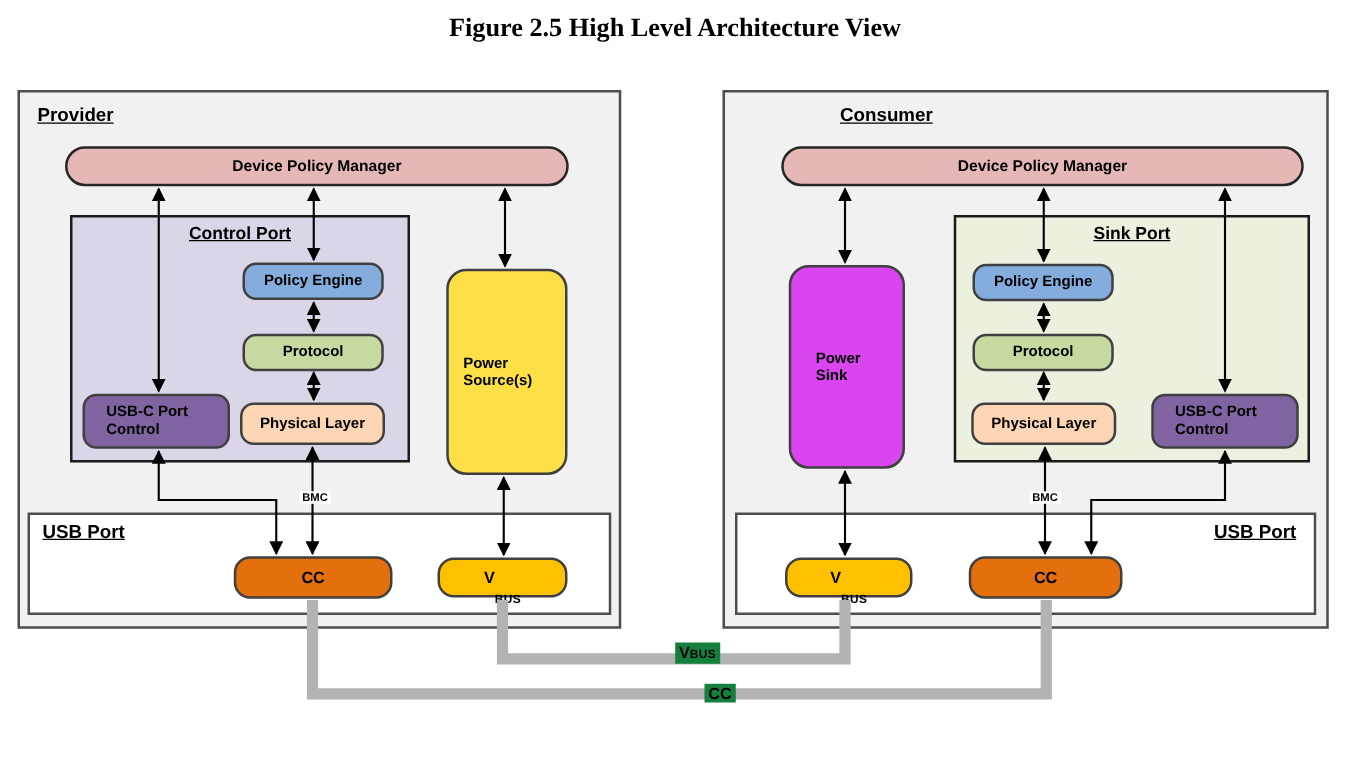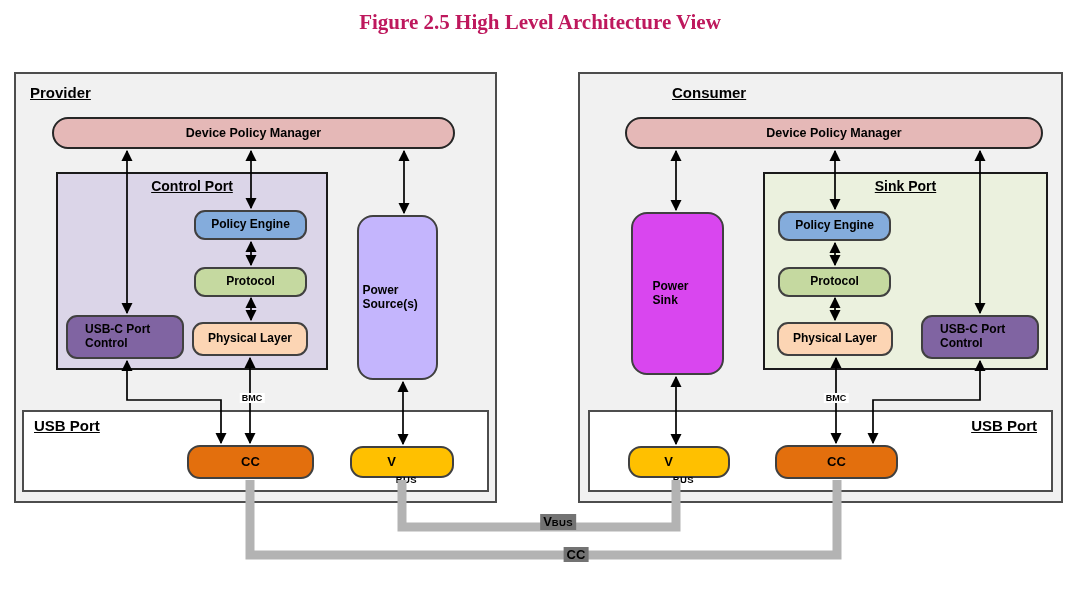--- a/index.html
+++ b/index.html
@@ -4,21 +4,21 @@
 <style>
   html,body{margin:0;padding:0;background:#ffffff;}
   #page{
     position:relative;width:1080px;height:606px;background:#ffffff;
     font-family:"Liberation Sans", sans-serif;color:#000;overflow:hidden;
   }
   .abs{position:absolute;box-sizing:border-box;}
   
   #fig-title{
     left:0;top:10px;width:1080px;text-align:center;
-    font-family:"Liberation Serif", serif;font-weight:bold;font-size:21px;color:#be185d;
+    font-family:"Liberation Serif", serif;font-weight:bold;font-size:21px;color:#000000;
   }
   
   .panel{background:#F1F1F1;border:2px solid #4D4D4D;z-index:1;}
   .panel-label{font-size:15px;font-weight:bold;text-decoration:underline;z-index:2;}
   
   .dpm{background:#E5B8B7;border:2px solid #262626;border-radius:16px;z-index:2;
        display:flex;align-items:center;justify-content:center;font-weight:bold;font-size:12.5px;}
   
   .subpanel{border:2px solid #1a1a1a;z-index:2;}
   .subpanel-label{font-size:14px;font-weight:bold;text-decoration:underline;text-align:center;z-index:3;}
@@ -27,21 +27,21 @@
         display:flex;align-items:center;justify-content:center;
         font-weight:bold;font-size:12px;text-align:left;line-height:1.15;}
   .node .inner{display:block;}
   
   .usbport{background:#ffffff;border:2px solid #4D4D4D;z-index:2;}
   .usbport-label{font-size:15px;font-weight:bold;text-decoration:underline;z-index:3;}
   
   #wires{position:absolute;left:0;top:0;z-index:5;pointer-events:none;}
   .overlabel{z-index:6;font-weight:bold;}
   .bmc{font-size:9px;background:#ffffff;padding:0 2px;transform:translateX(-50%);}
-  .cablelabel{font-size:13px;background:#737373;padding:0 3px;transform:translateX(-50%);line-height:15px;}
+  .cablelabel{font-size:13px;background:#15803d;padding:0 3px;transform:translateX(-50%);line-height:15px;}
   .vsub{font-size:9.5px;letter-spacing:.3px;margin-top:36px;}
   .vbus-main{font-size:13px;}
 </style>
 </head>
 <body>
 
 <div id="page">
 
   <div id="fig-title" class="abs">Figure 2.5 High Level Architecture View</div>
 
@@ -53,21 +53,21 @@
   <div class="abs subpanel" style="left:56px;top:172px;width:272px;height:198px;background:#DBD5E8;"></div>
   <div class="abs subpanel-label" style="left:56px;top:178px;width:272px;">Control Port</div>
 
   <div class="abs node" style="left:194px;top:210px;width:113px;height:30px;background:#84ACDC;">Policy Engine</div>
   <div class="abs node" style="left:194px;top:267px;width:113px;height:30px;background:#C5D9A0;">Protocol</div>
   <div class="abs node" style="left:192px;top:322px;width:116px;height:34px;background:#FCD5B4;">Physical Layer</div>
   <div class="abs node" style="left:66px;top:315px;width:118px;height:44px;background:#8064A2;">
       <span class="inner" style="width:80px;">USB-C Port Control</span>
     </div>
 
-  <div class="abs node" style="left:357px;top:215px;width:81px;height:165px;background:#c4b5fd;border-radius:16px;">
+  <div class="abs node" style="left:357px;top:215px;width:97px;height:165px;background:#fde047;border-radius:16px;">
       <span class="inner" style="width:70px;">Power Source(s)</span>
     </div>
 
   <div class="abs usbport" style="left:22px;top:410px;width:467px;height:82px;"></div>
   <div class="abs usbport-label" style="left:34px;top:417px;">USB Port</div>
 
   <div class="abs node" style="left:187px;top:445px;width:127px;height:34px;background:#E36F0D;border-radius:13px;font-size:13px;">CC</div>
   <div class="abs node" style="left:350px;top:446px;width:104px;height:32px;background:#FFC000;border-radius:13px;">
     <span class="vbus-main">V</span>
       <span class="vsub">BUS</span>

